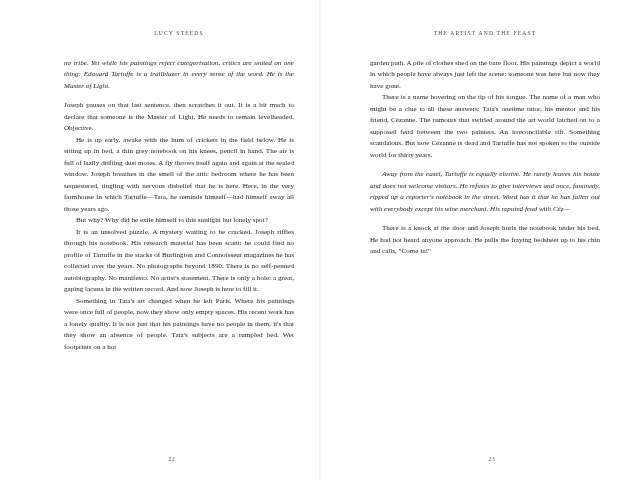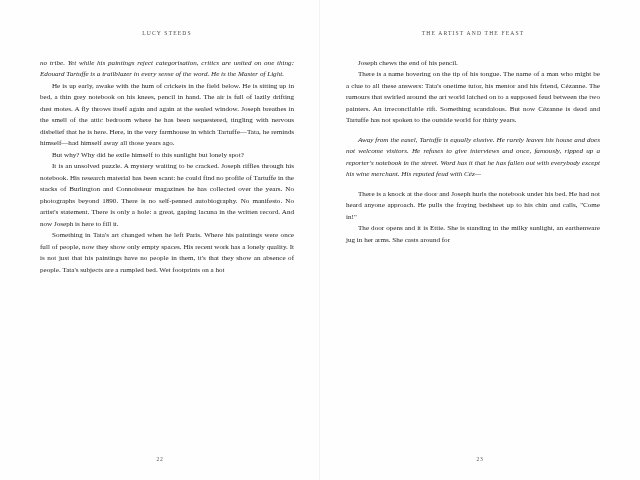--- a/index.html
+++ b/index.html
@@ -21,20 +21,21 @@
     display: flex;
     box-sizing: border-box;
   }
   .page {
     position: relative;
     box-sizing: border-box;
     width: 320px;
     height: 480px;
     background: #fefefe;
     padding: 30px 34px 24px 34px;
+    margin-left: 24px;
   }
   .page.left {
     padding-left: 40px;
     padding-right: 26px;
   }
   .page.right {
     padding-left: 26px;
     padding-right: 40px;
   }
   .running-head {
@@ -90,35 +91,35 @@
 </style>
 </head>
 <body>
 
 <div class="spread">
 
   <div class="page left">
     <div class="running-head">LUCY STEEDS</div>
     <div class="body-col">
       <p class="noindent italic">no tribe. Yet while his paintings reject categorisation, critics are united on one thing: Edouard Tartuffe is a trailblazer in every sense of the word. He is the Master of Light.</p>
+      <p class="noindent space-before">Joseph pauses on that last sentence, then scratches it out. It is a bit much to declare that someone is the Master of Light. He needs to remain levelheaded. Objective.</p>
       <p>He is up early, awake with the hum of crickets in the field below. He is sitting up in bed, a thin grey notebook on his knees, pencil in hand. The air is full of lazily drifting dust motes. A fly throws itself again and again at the sealed window. Joseph breathes in the smell of the attic bedroom where he has been sequestered, tingling with nervous disbelief that he is here. Here, in the very farmhouse in which Tartuffe—Tata, he reminds himself—had himself away all those years ago.</p>
       <p>But why? Why did he exile himself to this sunlight but lonely spot?</p>
       <p>It is an unsolved puzzle. A mystery waiting to be cracked. Joseph riffles through his notebook. His research material has been scant: he could find no profile of Tartuffe in the stacks of Burlington and Connoisseur magazines he has collected over the years. No photographs beyond 1890. There is no self-penned autobiography. No manifesto. No artist's statement. There is only a hole: a great, gaping lacuna in the written record. And now Joseph is here to fill it.</p>
       <p>Something in Tata's art changed when he left Paris. Where his paintings were once full of people, now they show only empty spaces. His recent work has a lonely quality. It is not just that his paintings have no people in them, it's that they show an absence of people. Tata's subjects are a rumpled bed. Wet footprints on a hot</p>
     </div>
     <div class="folio">22</div>
   </div>
 
   <div class="gutter-shadow"></div>
 
   <div class="page right">
     <div class="running-head">THE ARTIST AND THE FEAST</div>
     <div class="body-col">
-      <p>Joseph chews the end of his pencil.</p>
+      <p class="noindent">garden path. A pile of clothes shed on the bare floor. His paintings depict a world in which people have always just left the scene: someone was here but now they have gone.</p>
       <p>There is a name hovering on the tip of his tongue. The name of a man who might be a clue to all these answers: Tata's onetime tutor, his mentor and his friend, Cézanne. The rumours that swirled around the art world latched on to a supposed feud between the two painters. An irreconcilable rift. Something scandalous. But now Cézanne is dead and Tartuffe has not spoken to the outside world for thirty years.</p>
       <p class="italic space-before">Away from the easel, Tartuffe is equally elusive. He rarely leaves his house and does not welcome visitors. He refuses to give interviews and once, famously, ripped up a reporter's notebook in the street. Word has it that he has fallen out with everybody except his wine merchant. His reputed feud with Céz—</p>
       <p class="space-before">There is a knock at the door and Joseph hurls the notebook under his bed. He had not heard anyone approach. He pulls the fraying bedsheet up to his chin and calls, "Come in!"</p>
-      <p>The door opens and it is Ettie. She is standing in the milky sunlight, an earthenware jug in her arms. She casts around for</p>
     </div>
     <div class="folio">23</div>
   </div>
 
 </div>
 
 </body></html>

